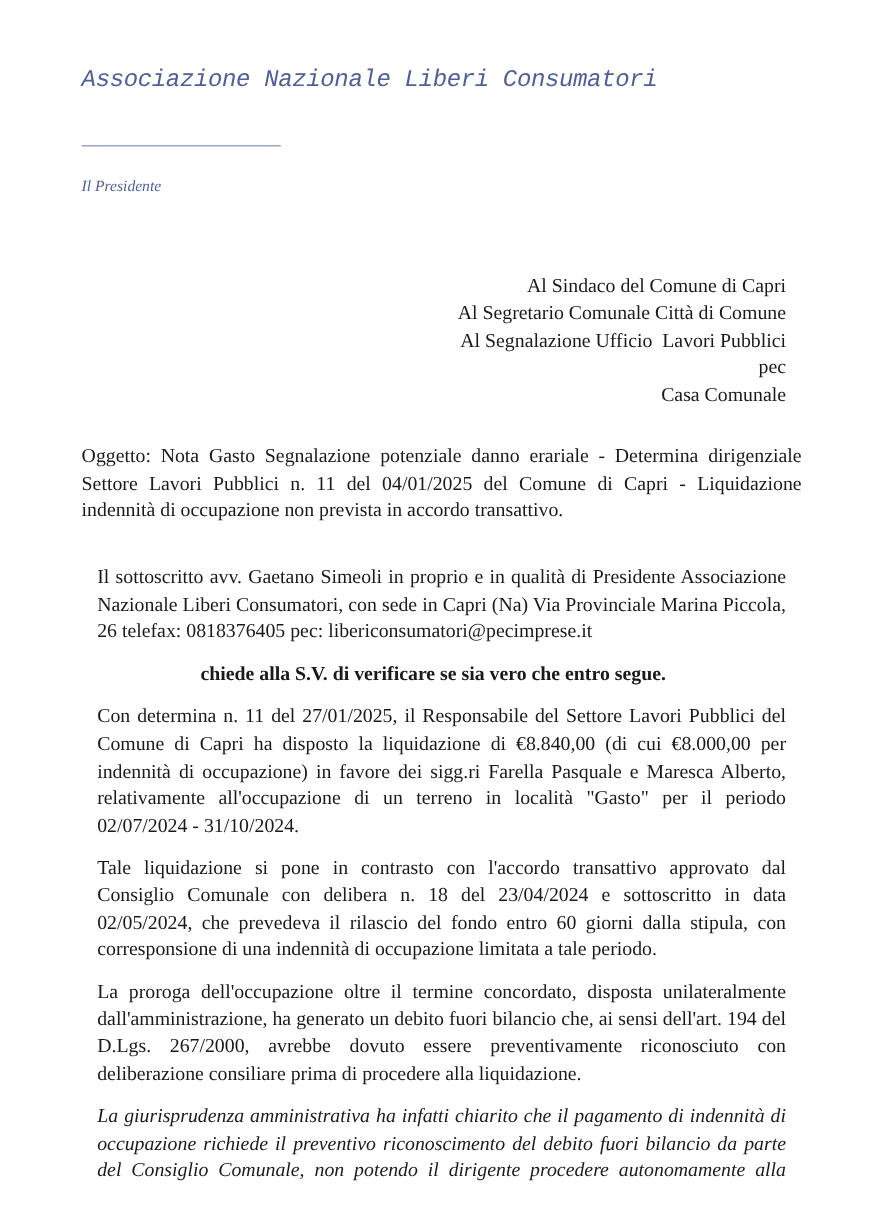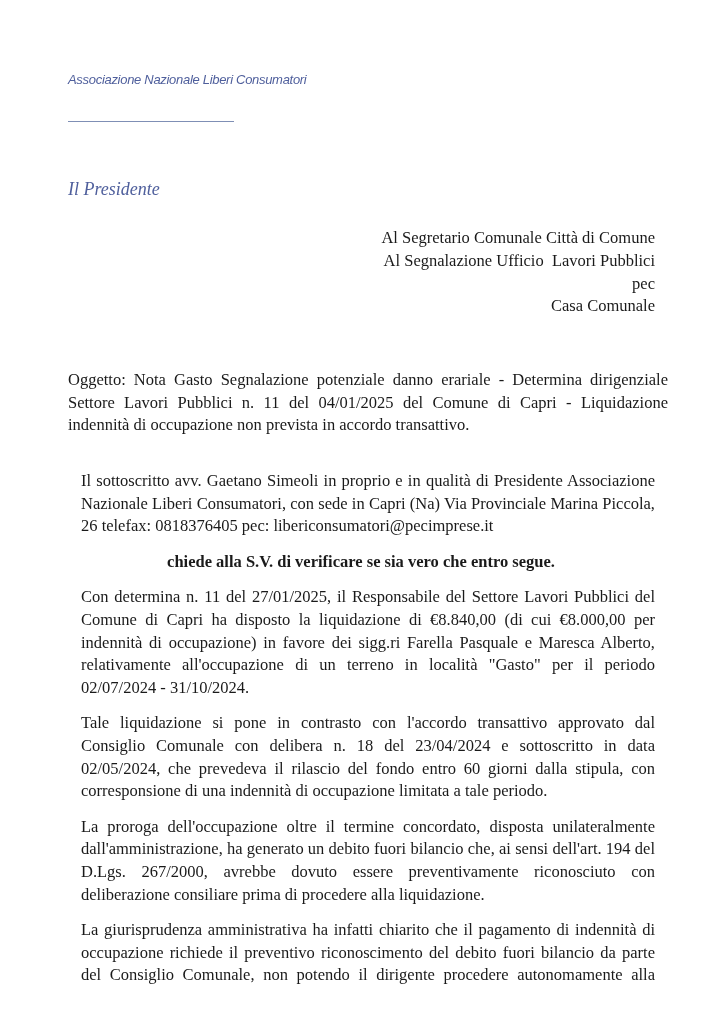--- a/index.html
+++ b/index.html
@@ -17,46 +17,45 @@
     }
     .page {
       position: absolute;
       left: 0; top: 0;
       width: 724px;
       height: 1024px;
     }
     .letterhead-org {
       position: absolute;
       left: 68px;
-      top: 72px;
-      font-family: Liberation Sans, sans-serif;
+      top: 56px;
+      font-family: Liberation Mono, monospace;
       font-style: italic;
-      font-size: 13px;
+      font-size: 20px;
       letter-spacing: -0.3px;
       color: #4f5f9c;
       white-space: nowrap;
     }
     .letterhead-rule {
       position: absolute;
       left: 68px;
       top: 121px;
       width: 166px;
       height: 0;
       border-top: 1.3px solid #7f8fb5;
     }
     .letterhead-role {
       position: absolute;
       left: 68px;
       top: 147px;
       font-family: "Liberation Serif", "DejaVu Serif", serif;
       font-style: italic;
-      font-size: 18px;
+      font-size: 13px;
       color: #4f5f9c;
       white-space: nowrap;
-      margin-top: 32px;
     }
     .recipients {
       position: absolute;
       right: 69px;
       top: 227px;
       text-align: right;
       font-size: 16.5px;
       line-height: 22.8px;
     }
     .recipients div {
@@ -80,32 +79,34 @@
       margin: 13px;
       text-align: justify;
     }
     .request {
       text-align: center !important;
       font-weight: bold;
       padding-right: 14px;
     }
     .main p.last-line-justify {
       text-align-last: justify;
+      font-style: italic;
     }
   </style>
 </head>
 <body>
 
 <div class="page">
 
   <div class="letterhead-org">Associazione Nazionale Liberi Consumatori</div>
   <div class="letterhead-rule"></div>
   <div class="letterhead-role">Il Presidente</div>
 
   <div class="recipients">
+    <div>Al Sindaco del Comune di Capri</div>
     <div>Al Segretario Comunale Città di Comune</div>
     <div>Al Segnalazione Ufficio  Lavori Pubblici</div>
     <div>pec</div>
     <div>Casa Comunale</div>
   </div>
 
   <div class="body-text subject">Oggetto: Nota Gasto Segnalazione potenziale danno erariale - Determina dirigenziale Settore Lavori Pubblici n. 11 del 04/01/2025 del Comune di Capri - Liquidazione indennità di occupazione non prevista in accordo transattivo.</div>
 
   <div class="body-text main">
     <p>Il sottoscritto avv. Gaetano Simeoli in proprio e  in qualità di Presidente Associazione Nazionale Liberi Consumatori, con sede in Capri (Na) Via Provinciale Marina Piccola, 26 telefax: 0818376405 pec: libericonsumatori@pecimprese.it</p>

